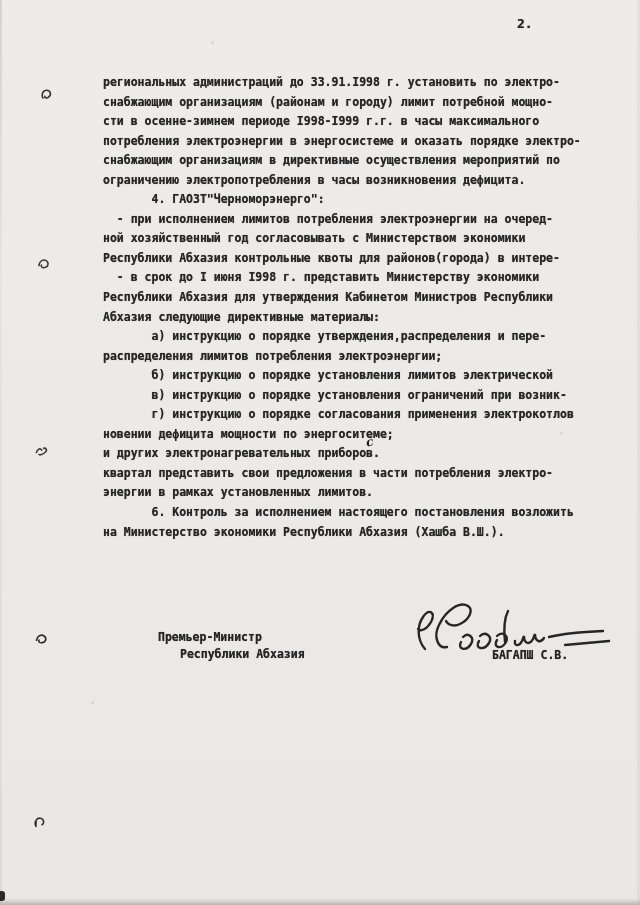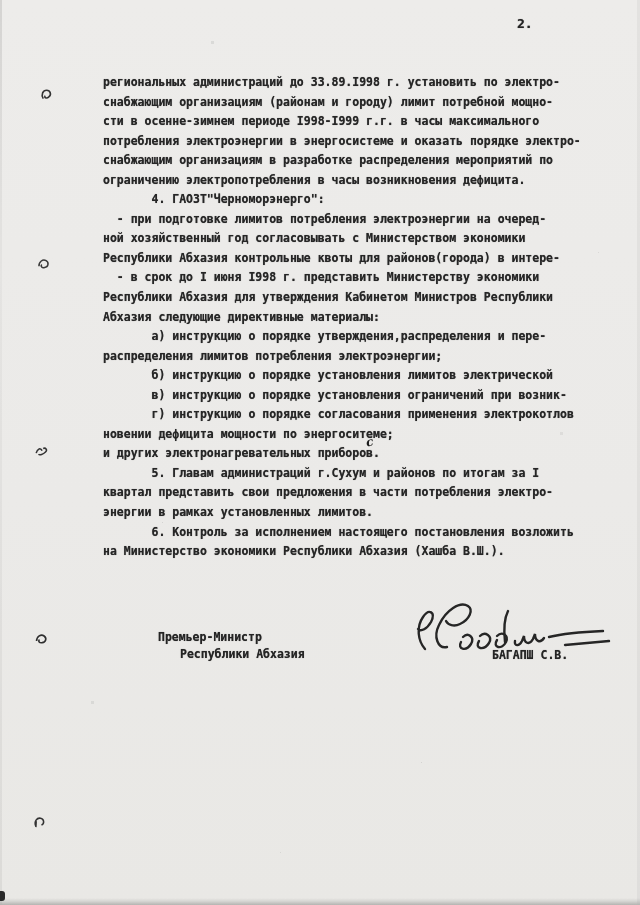--- a/index.html
+++ b/index.html
@@ -75,41 +75,40 @@
   }
 </style>
 </head>
 <body>
 
 <div class="page">
 
   <span class="page-number">2.</span>
 
   <div class="body-text">
-    <div class="line">региональных администраций до 33.89.I998 г. установить по электро-</div>
+    <div class="line">региональных администраций до 33.91.I998 г. установить по электро-</div>
     <div class="line">снабжающим организациям (районам и городу) лимит потребной мощно-</div>
     <div class="line">сти в осенне-зимнем периоде I998-I999 г.г. в часы максимального</div>
     <div class="line">потребления электроэнергии в энергосистеме и оказать порядке электро-</div>
-    <div class="line">снабжающим организациям в разработке распределения мероприятий по</div>
+    <div class="line">снабжающим организациям в директивные осуществления мероприятий по</div>
     <div class="line">ограничению электропотребления в часы возникновения дефицита.</div>
     <div class="line">       4. ГАОЗТ"Черноморэнерго":</div>
-    <div class="line">  - при подготовке лимитов потребления электроэнергии на очеред-</div>
+    <div class="line">  - при исполнением лимитов потребления электроэнергии на очеред-</div>
     <div class="line">ной хозяйственный год согласовывать с Министерством экономики</div>
     <div class="line">Республики Абхазия контрольные квоты для районов(города) в интере-</div>
     <div class="line">  - в срок до I июня I998 г. представить Министерству экономики</div>
     <div class="line">Республики Абхазия для утверждения Кабинетом Министров Республики</div>
     <div class="line">Абхазия следующие директивные материалы:</div>
     <div class="line">       а) инструкцию о порядке утверждения,распределения и пере-</div>
     <div class="line">распределения лимитов потребления электроэнергии;</div>
     <div class="line">       б) инструкцию о порядке установления лимитов электрической</div>
     <div class="line">       в) инструкцию о порядке установления ограничений при возник-</div>
     <div class="line">       г) инструкцию о порядке согласования применения электрокотлов</div>
     <div class="line">новении дефицита мощности по энергоситеме;</div>
     <div class="line">и других электронагревательных приборов.</div>
-    <div class="line">       5. Главам администраций г.Сухум и районов по итогам за I</div>
     <div class="line">квартал представить свои предложения в части потребления электро-</div>
     <div class="line">энергии в рамках установленных лимитов.</div>
     <div class="line">       6. Контроль за исполнением настоящего постановления возложить</div>
     <div class="line">на Министерство экономики Республики Абхазия (Хашба В.Ш.).</div>
   </div>
 
   <span class="correction">с</span>
 
   <span class="sig-title sig-title-1">Премьер-Министр</span>
   <span class="sig-title sig-title-2">Республики Абхазия</span>

